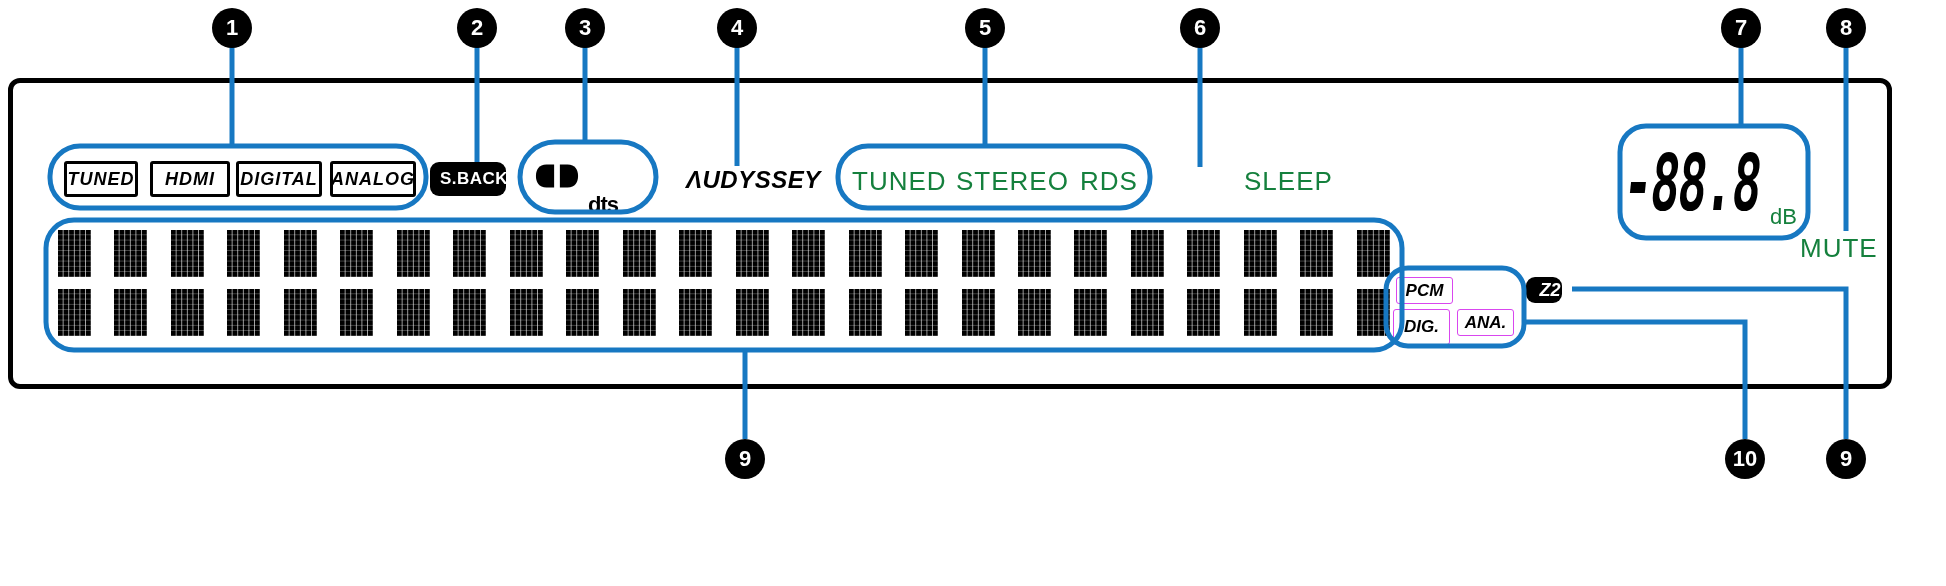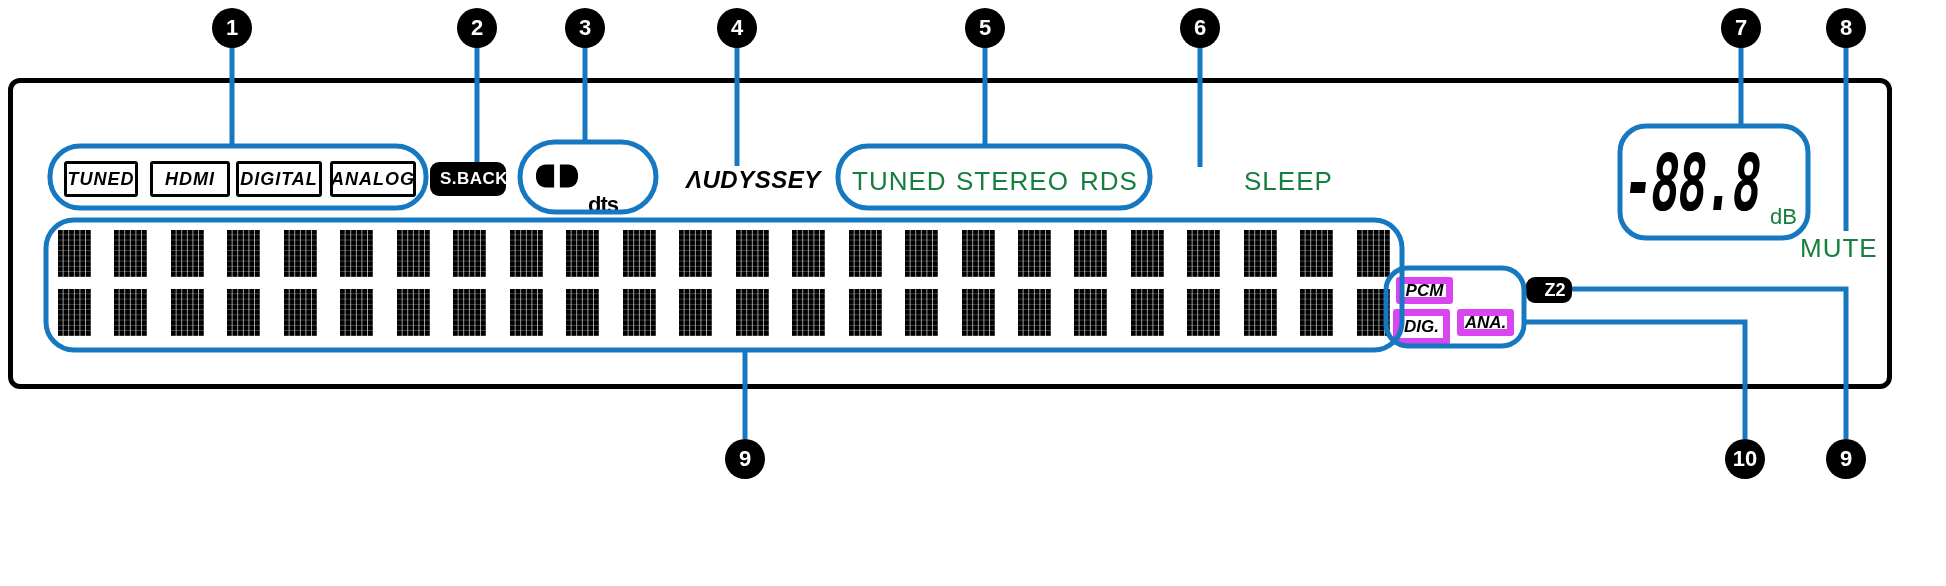--- a/index.html
+++ b/index.html
@@ -65,21 +65,21 @@
     background: #000;
     color: #fff;
     display: flex; align-items: center; justify-content: center;
     font-weight: bold;
     border-radius: 9px;
     white-space: nowrap;
     padding-left: 12px;
   }
   .sigbox {
     position: absolute;
-    border: 7px solid #d946ef;
+    border: 1px solid #d946ef;
     border-radius: 3px;
     display: flex; align-items: center; justify-content: center;
     font-weight: bold;
     font-style: italic;
     font-size: 17px;
     color: #000;
     background: #fff;
   }
   .dolby-svg { position: absolute; left: 534px; top: 161px; }
   .dts-logo {
@@ -211,21 +211,21 @@
       <div class="dm-cell"></div>
       <div class="dm-cell"></div>
       <div class="dm-cell"></div>
       <div class="dm-cell"></div>
     </div>
 
   <div class="sigbox" style="left:1396px;top:277px;width:57px;height:27px">PCM</div>
   <div class="sigbox" style="left:1393px;top:309px;width:57px;height:36px">DIG.</div>
   <div class="sigbox" style="left:1457px;top:309px;width:57px;height:27px">ANA.</div>
 
-  <div class="blackbox" style="left:1526px;top:277px;width:46px;height:26px;font-size:18px;">Z2</div>
+  <div class="blackbox" style="left:1526px;top:277px;width:36px;height:26px;font-size:18px;font-style:italic">Z2</div>
 
   <svg class="overlay" viewBox="0 0 1946 586">
     <g fill="none" stroke-width="5" stroke="#1778c2">
       <path d="M232 47 V146"></path>
       <path d="M477 47 V162"></path>
       <path d="M585 47 V142"></path>
       <path d="M737 47 V166"></path>
       <path d="M985 47 V146"></path>
       <path d="M1200 47 V167"></path>
       <path d="M1741 47 V126"></path>

